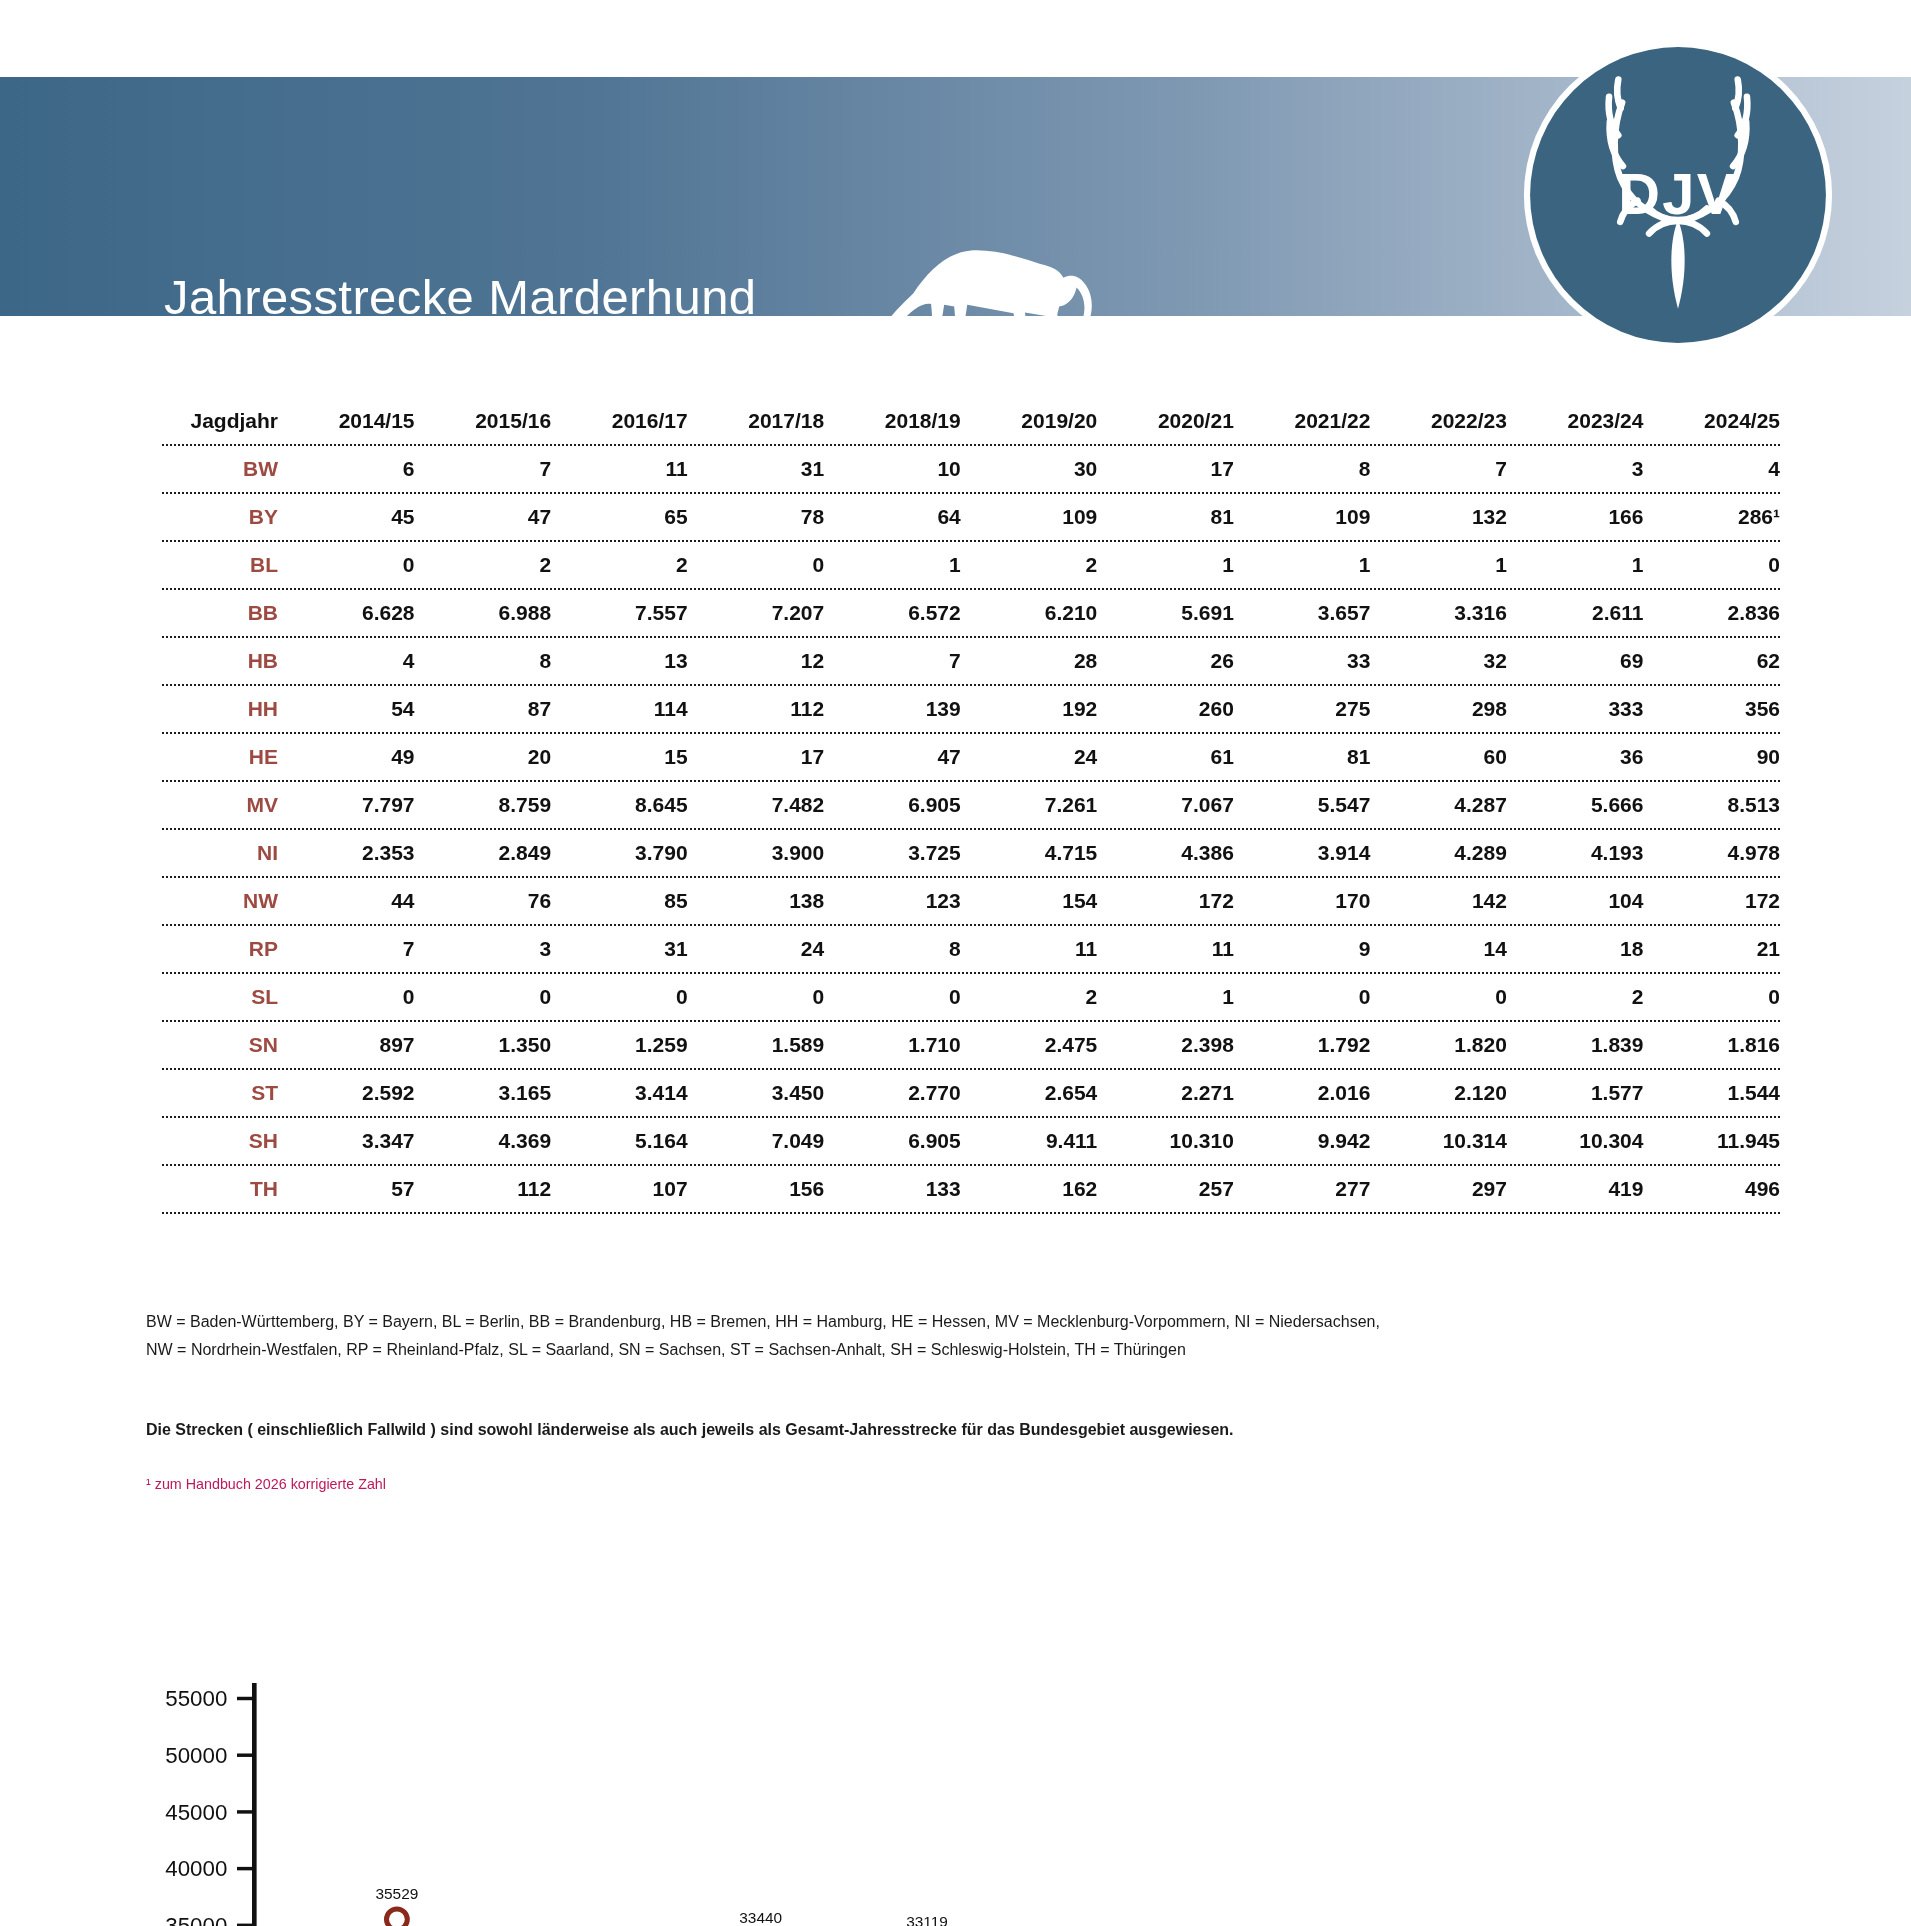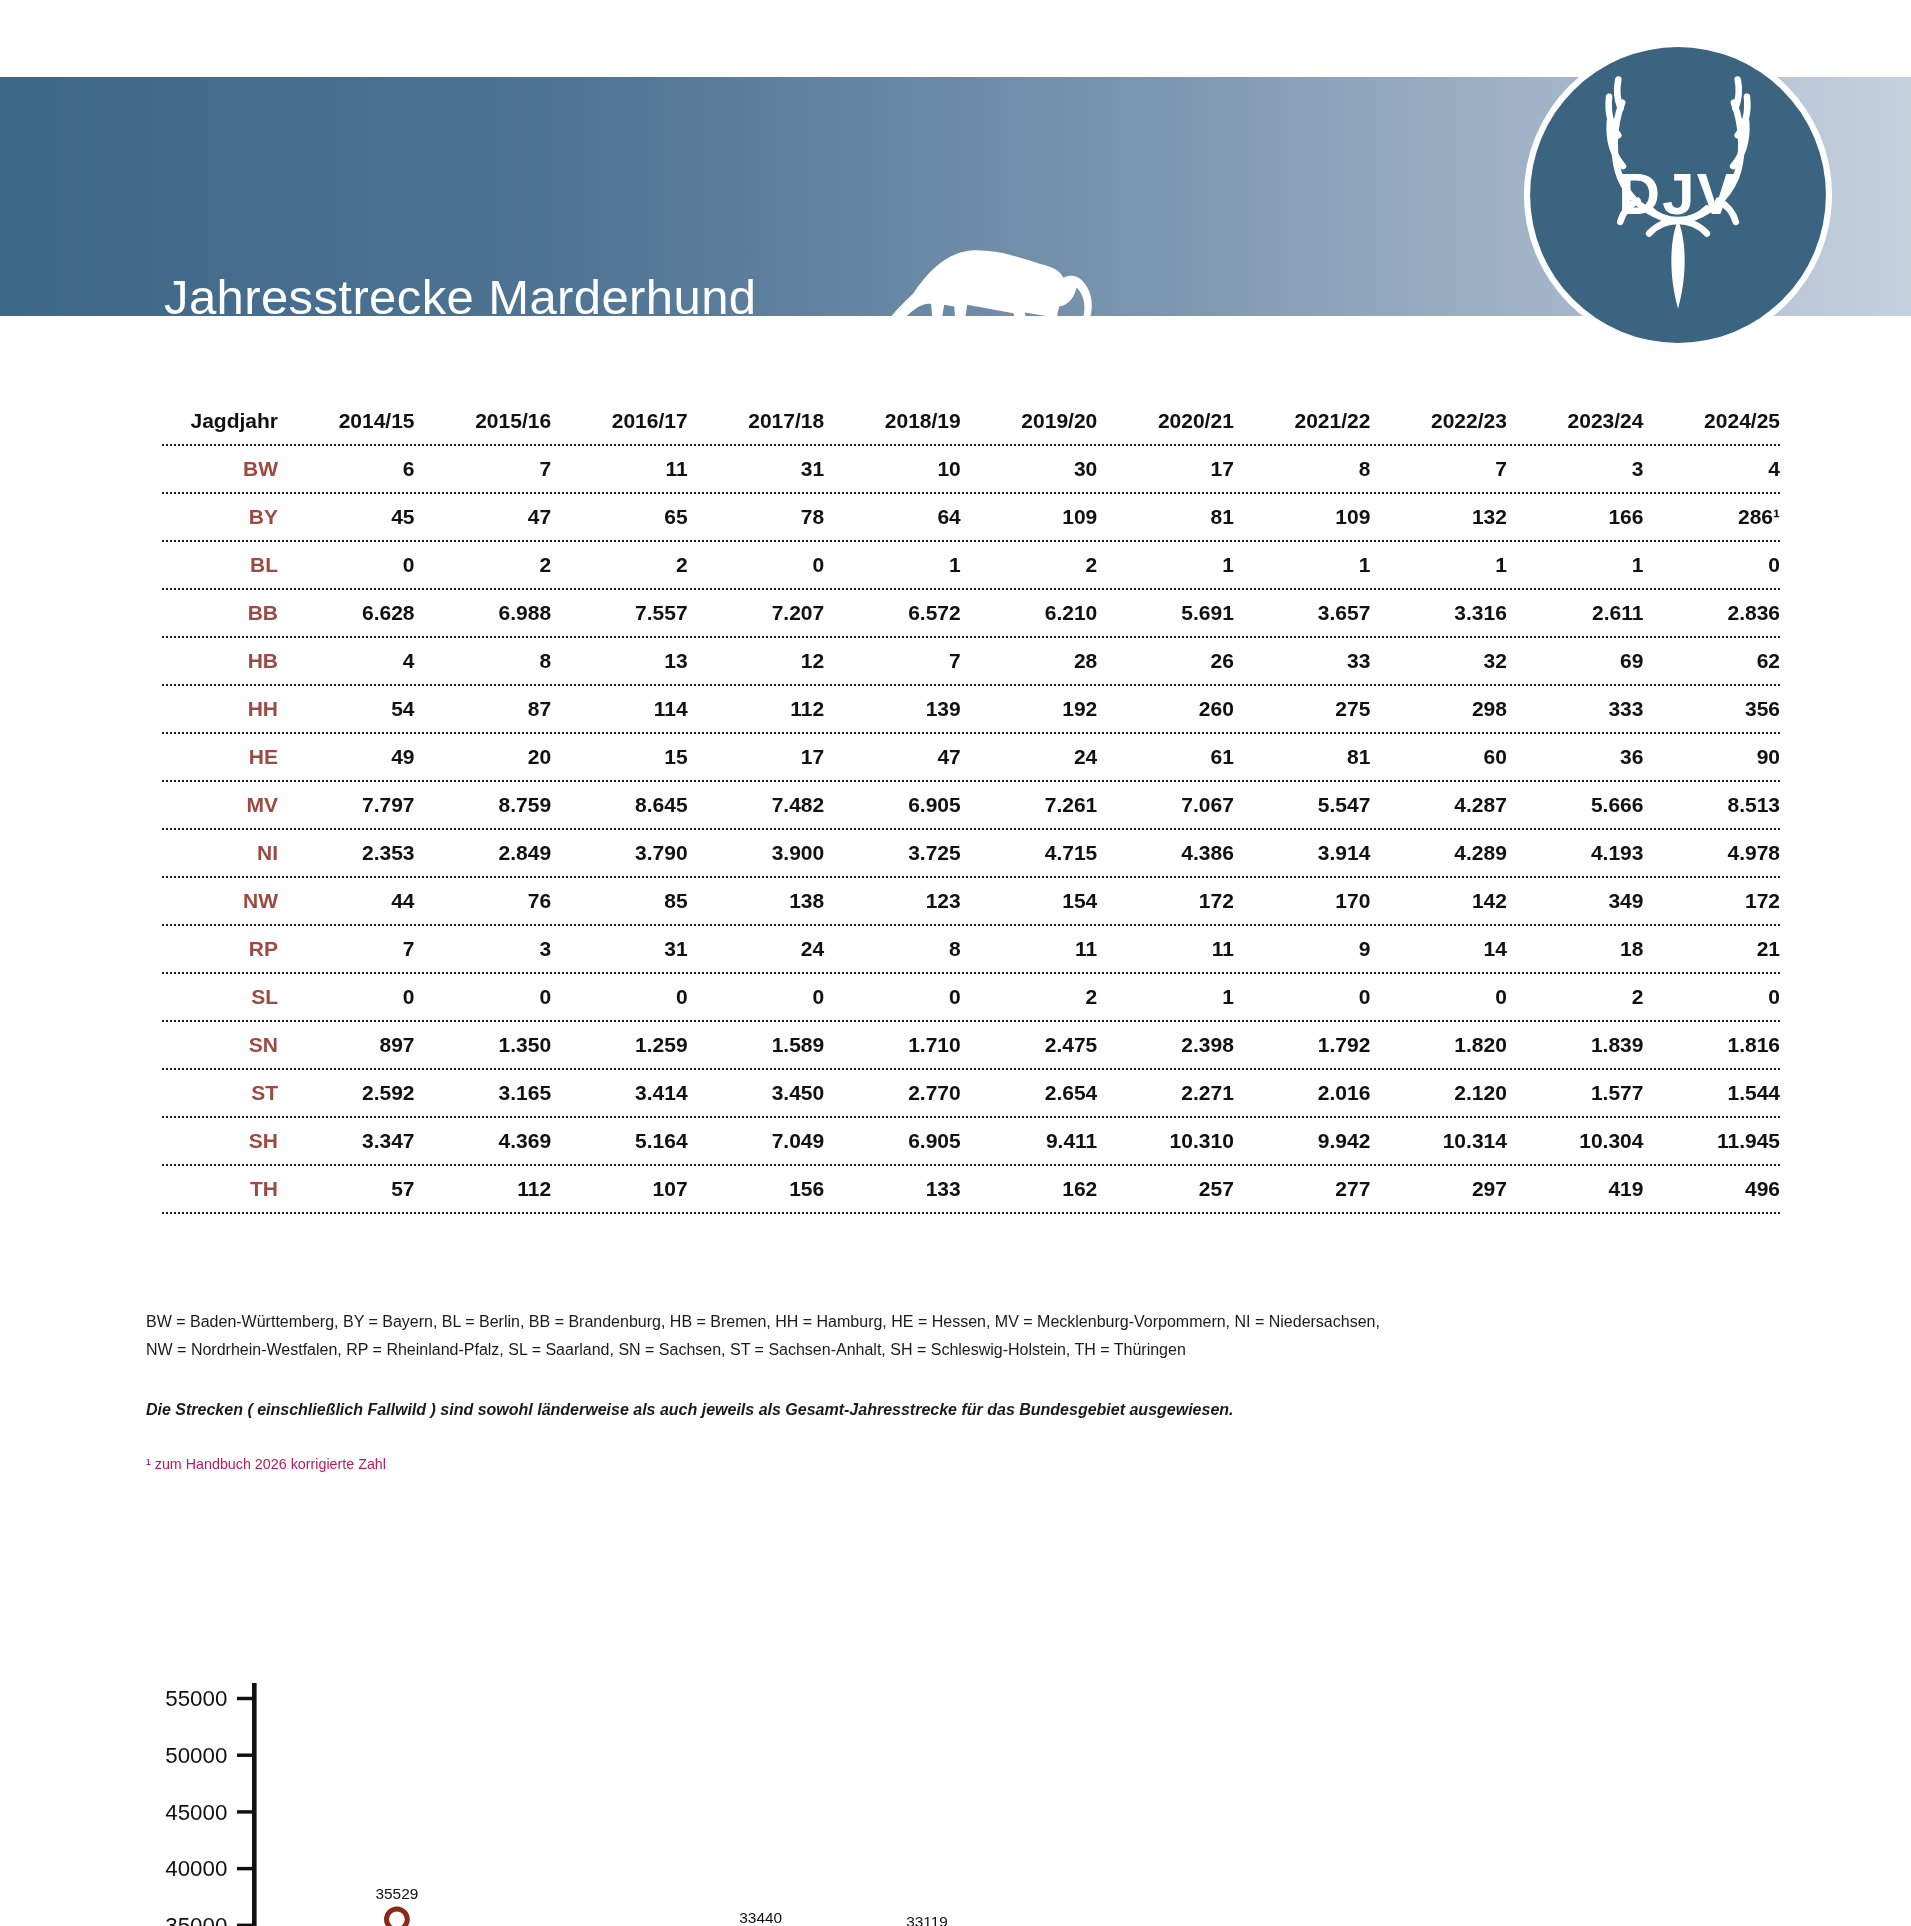--- a/index.html
+++ b/index.html
@@ -15,21 +15,21 @@
   
   .tbl{position:absolute;left:162px;top:370px;width:1618px;font-size:21px;}
   .trow{display:flex;align-items:center;height:46px;border-bottom:2.3px dotted #1c1c1c;}
   .trow.head{height:76px;align-items:flex-end;padding-bottom:10.8px;box-sizing:border-box;}
   .trow.total{border-bottom:none;height:50px;margin-top:15.4px;}
   .tc{flex:1 1 0;text-align:right;font-weight:bold;white-space:nowrap;}
   .tc.lbl{flex:0 0 116px;text-align:right;color:#9c4a42;}
   .trow.head .tc.lbl, .trow.total .tc.lbl{color:#111;}
   
   .notes{position:absolute;left:146px;top:1308px;width:1626px;font-size:16px;line-height:28px;color:#1a1a1a;}
-  .notes .bold{display:block;margin-top:32px;font-weight:bold;font-style:italic;}
+  .notes .bold{display:block;margin-top:52px;font-weight:bold;}
   .notes .fn{display:block;margin-top:26px;font-size:14.3px;color:#be185d;}
   
   .chart{position:absolute;left:0;top:1656px;width:971px;height:817px;}
 </style>
 </head>
 <body>
 
 <div class="page">
 
   <div class="banner">
@@ -214,21 +214,21 @@
         <div class="tc lbl">NW</div>
         <div class="tc">44</div>
         <div class="tc">76</div>
         <div class="tc">85</div>
         <div class="tc">138</div>
         <div class="tc">123</div>
         <div class="tc">154</div>
         <div class="tc">172</div>
         <div class="tc">170</div>
         <div class="tc">142</div>
-        <div class="tc">349</div>
+        <div class="tc">104</div>
         <div class="tc">172</div>
       </div>
       <div class="trow ">
         <div class="tc lbl">RP</div>
         <div class="tc">7</div>
         <div class="tc">3</div>
         <div class="tc">31</div>
         <div class="tc">24</div>
         <div class="tc">8</div>
         <div class="tc">11</div>

